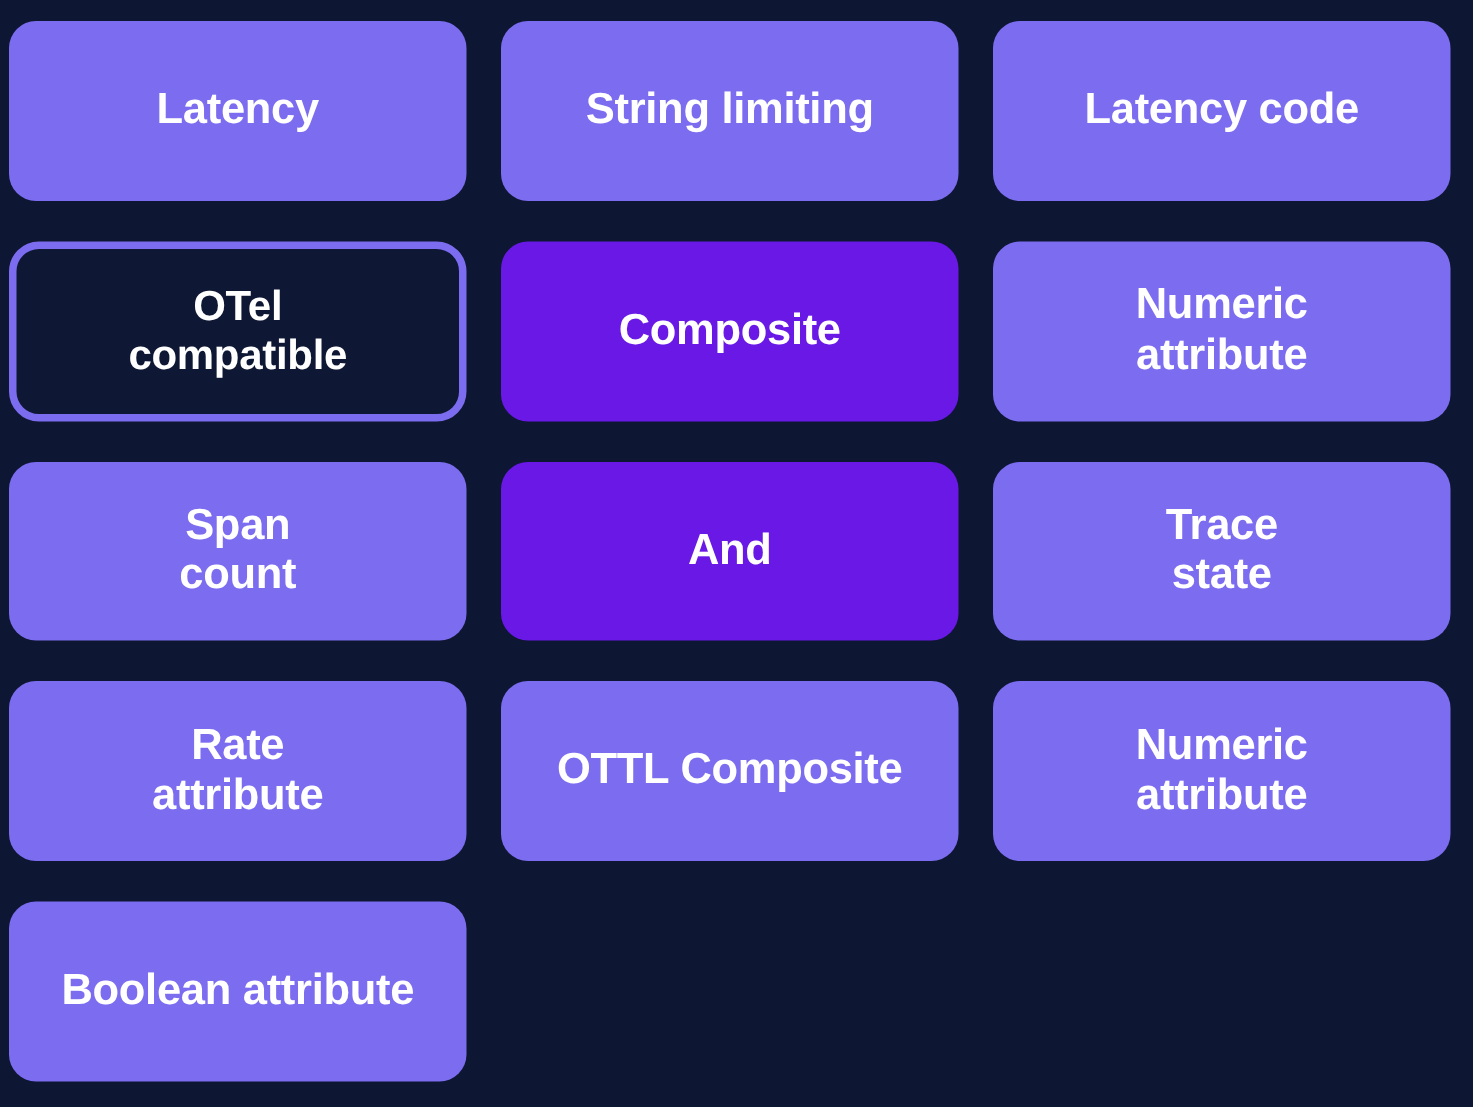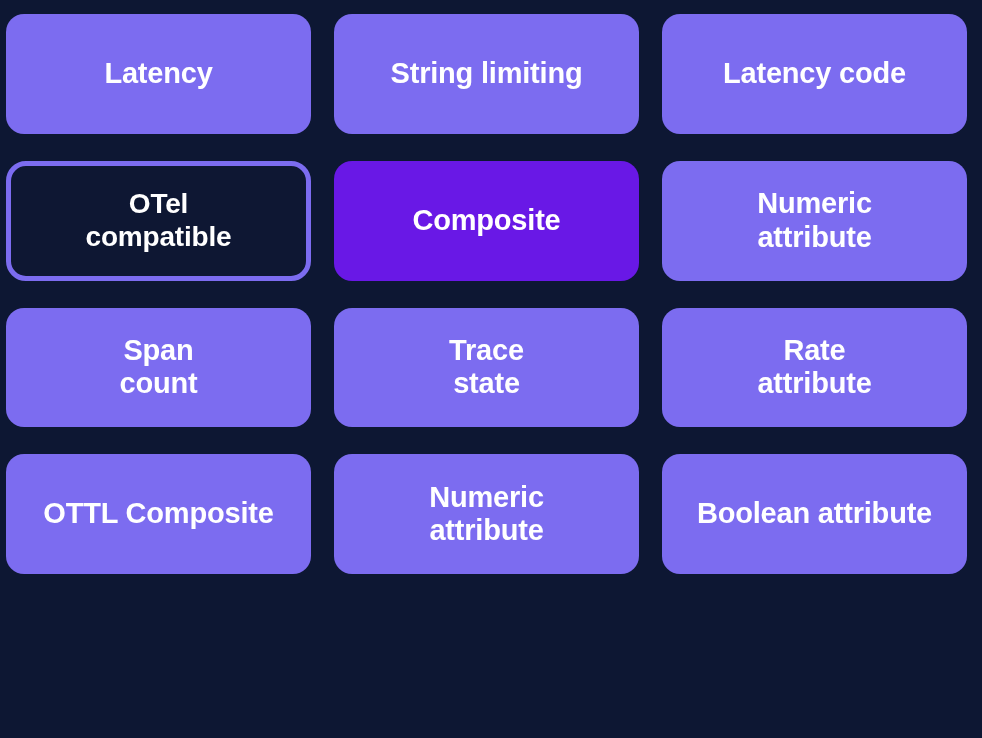--- a/index.html
+++ b/index.html
@@ -87,20 +87,23 @@
       <span class="tile-label">Composite</span>
     </div>
     <div class="tile v-light">
       <span class="tile-label">Numeric
 attribute</span>
     </div>
     <div class="tile v-light">
       <span class="tile-label">Span
 count</span>
     </div>
+    <div class="tile v-strong">
+      <span class="tile-label">And</span>
+    </div>
     <div class="tile v-light">
       <span class="tile-label">Trace
 state</span>
     </div>
     <div class="tile v-light">
       <span class="tile-label">Rate
 attribute</span>
     </div>
     <div class="tile v-light">
       <span class="tile-label">OTTL Composite</span>

